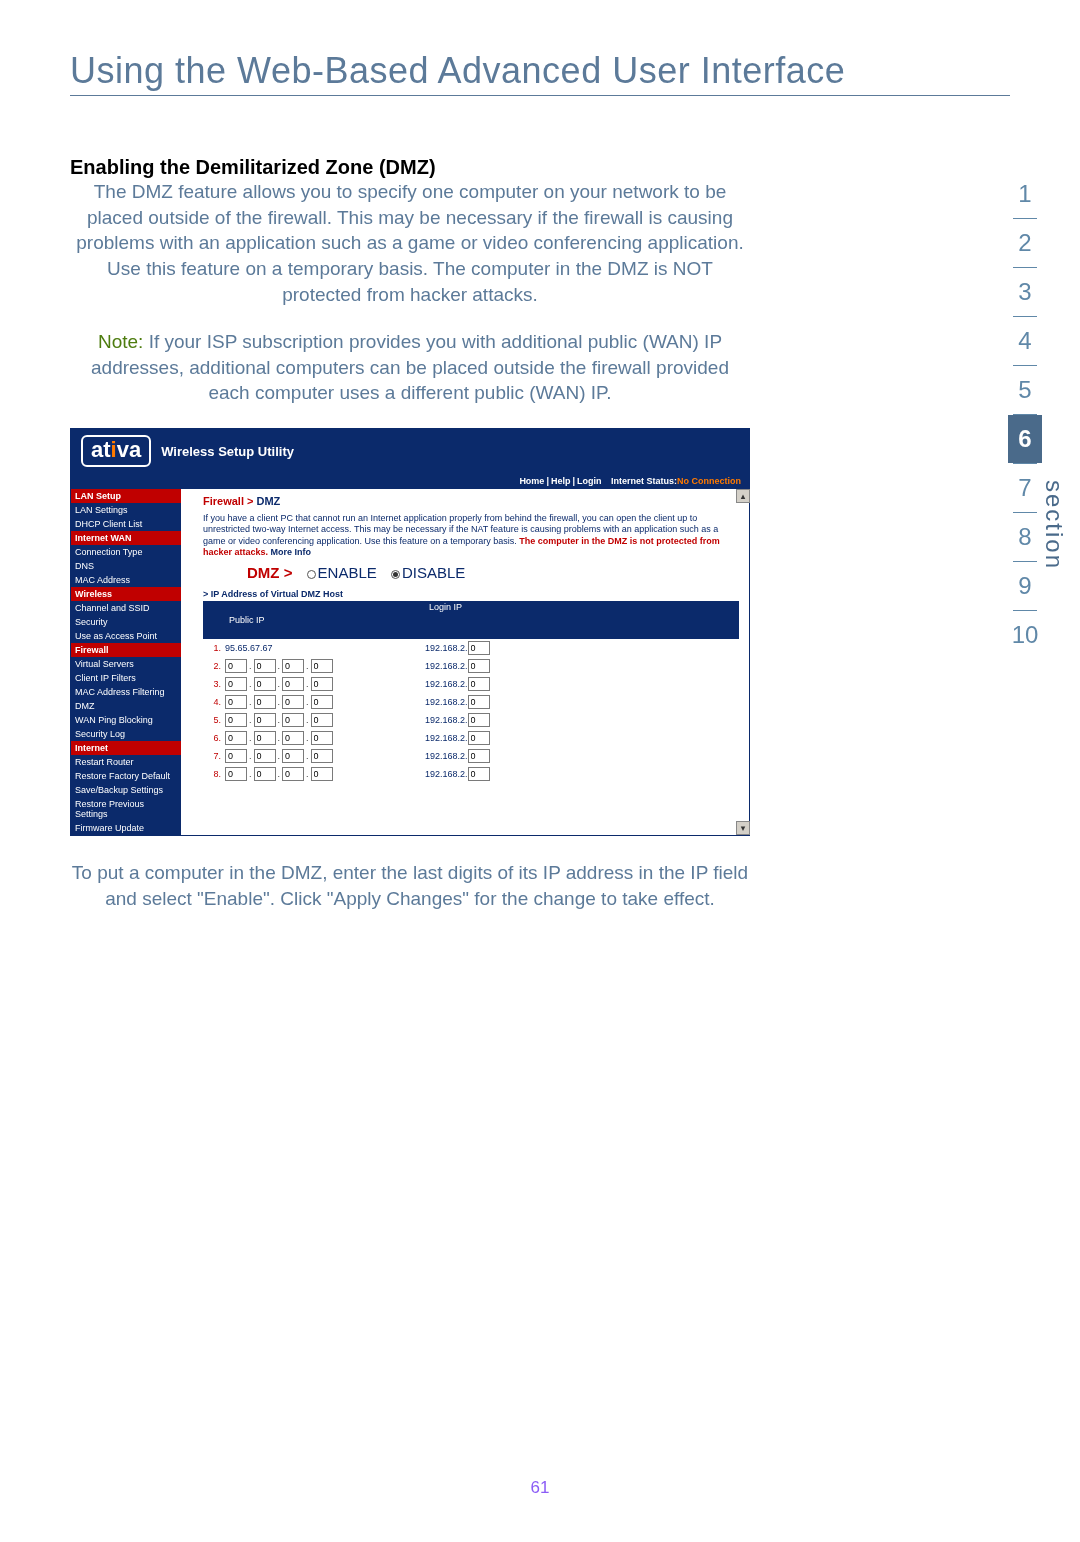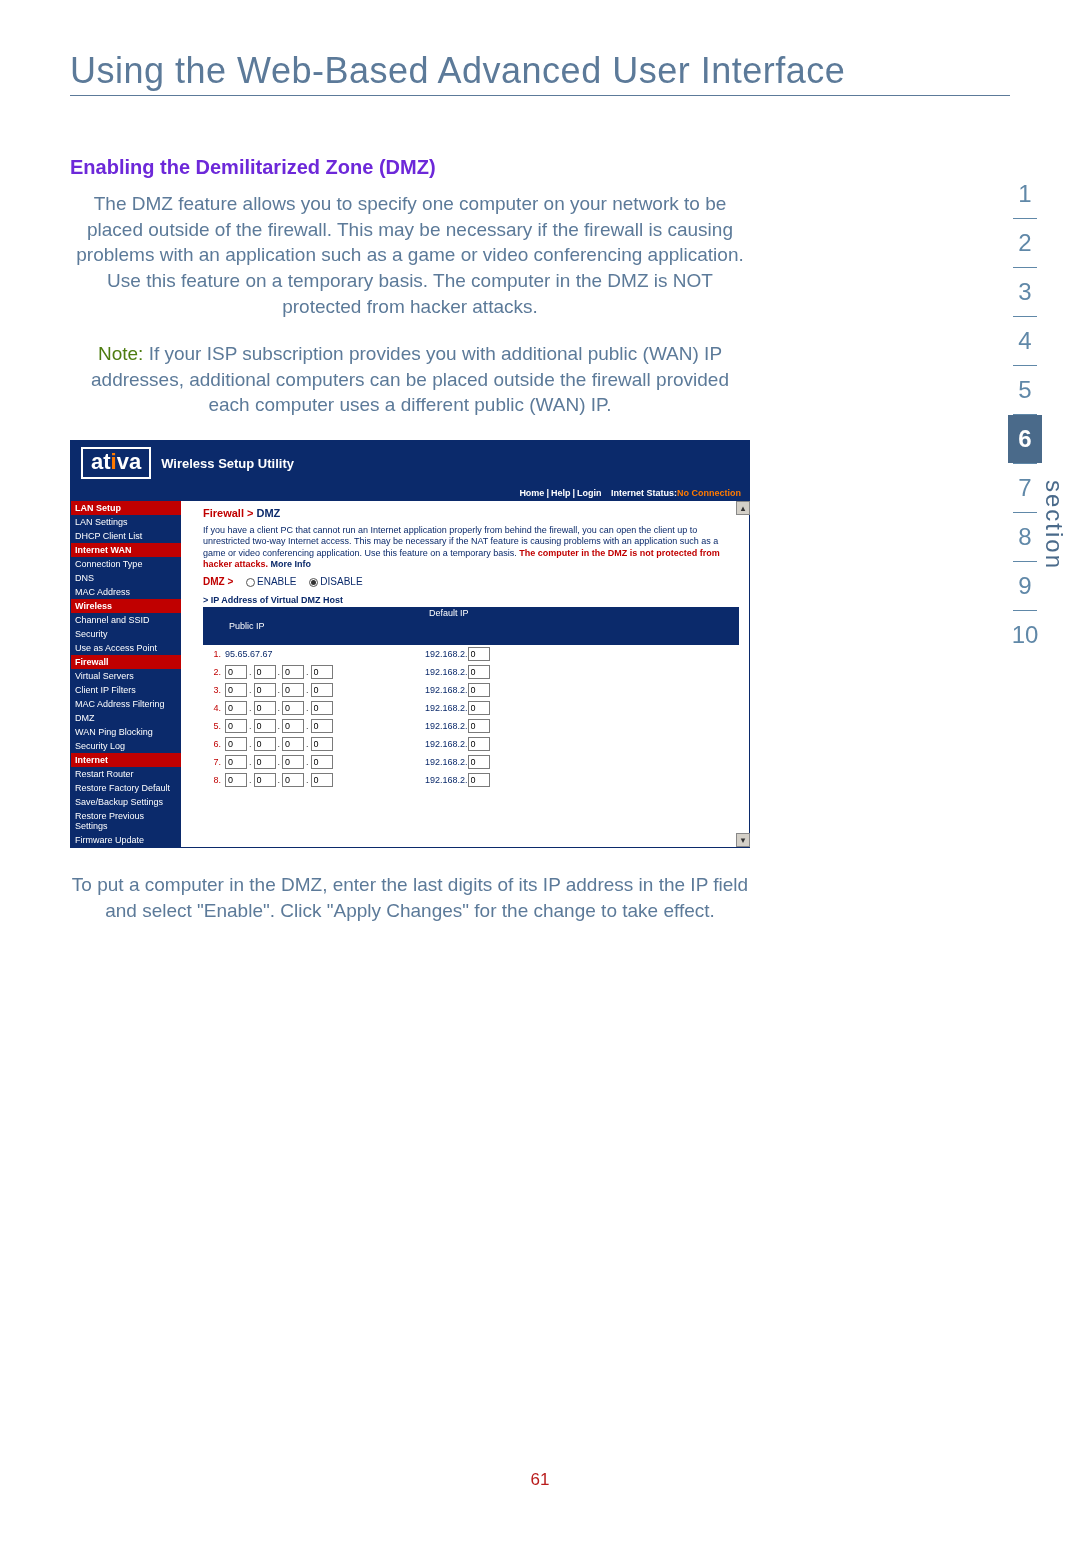--- a/index.html
+++ b/index.html
@@ -16,24 +16,23 @@
   .title {
     color: #5c7a99;
     font-size: 36px;
     font-weight: 300;
     padding-bottom: 3px;
     border-bottom: 1px solid #5c7a99;
     margin-bottom: 60px;
     letter-spacing: 0.5px;
   }
   .subheading {
-    color: #6d28d9;
+    color: #000000;
     font-size: 20px;
     font-weight: bold;
-    margin-bottom: 12px;
   }
   .bodytext {
     color: #5c7a99;
     font-size: 19px;
     line-height: 1.35;
     margin-bottom: 22px;
     max-width: 680px;
     text-align: center;
   }
   .note-label { color: #4d7c0f; font-weight: normal; }
@@ -81,21 +80,21 @@
     padding: 6px 10px;
     display:flex;
     align-items:center;
     gap:10px;
   }
   .logo {
     font-size: 22px;
     font-weight: bold;
     color:#fff;
     border:2px solid #fff;
-    border-radius:0;
+    border-radius:6px;
     padding: 0 8px 2px 8px;
     font-family: Verdana, sans-serif;
   }
   .logo .dot { color:#ff7a00; }
   .shot-subhead {
     background:#0b2a6b;
     color:#fff;
     text-align:right;
     padding:3px 8px;
     font-size:9px;
@@ -127,21 +126,21 @@
     background:#fff;
     color:#0b2a6b;
     padding:6px 10px;
     position:relative;
   }
   .crumb { color:#c00000; font-weight:bold; font-size:11px; margin-bottom:6px;}
   .crumb .cur { color:#0b2a6b; }
   .desc { color:#0b2a6b; font-size:9px; line-height:1.25; margin-bottom:6px; }
   .desc .warn { color:#c00000; font-weight:bold;}
   .desc .more { color:#0b2a6b; font-weight:bold;}
-  .dmzline { color:#c00000; font-weight:bold; font-size:10px; margin-bottom:8px;}
+  .dmzline { color:#c00000; font-weight:bold; font-size:15px; margin-bottom:8px;margin-left:44px;}
   .dmzline .rlabel { color:#0b2a6b; font-weight:normal; margin-left:10px;}
   .radio { display:inline-block; width:9px;height:9px;border:1px solid #555;border-radius:50%;vertical-align:middle;margin-right:2px;}
   .radio.sel::after{content:"";display:block;width:5px;height:5px;background:#333;border-radius:50%;margin:1px;}
   .tblhdr { color:#0b2a6b; font-weight:bold; font-size:9px; margin-bottom:2px;}
   .tblhead {
     display:flex; background:#0b2a6b; color:#fff; font-size:9px;
   }
   .tblhead .c1 { width:22px;}
   .tblhead .c2 { width:200px; padding:14px 4px;}
   .tblhead .c3 { flex:1; padding:1px 4px;}
@@ -151,21 +150,21 @@
   .trow .c3 { flex:1; color:#0b2a6b;}
   .oct {
     width:22px;height:14px;border:1px solid #7a7a7a;background:#fff;font-size:9px;padding:0 2px;
   }
   .dot2{color:#333;}
   .si { width:22px;height:14px;border:1px solid #7a7a7a;background:#fff;font-size:9px;padding:0 2px;display:inline-block; }
   .scroll-up,.scroll-dn{
     position:absolute; right:-1px; width:14px;height:14px;background:#d4d0c8;border:1px solid #888;color:#333;font-size:9px;text-align:center;line-height:12px;
   }
   .scroll-up{top:0;} .scroll-dn{bottom:0;}
-  .pagenum { text-align:center; color:#b91c1c; font-size:17px; position:absolute; bottom:52px; left:0; right:0;}
+  .pagenum { text-align:center; color:#8b5cf6; font-size:17px; position:absolute; bottom:44px; left:0; right:0;}
 </style>
 </head>
 <body>
 
 <div class="page">
   <div class="title">Using the Web-Based Advanced User Interface</div>
   <div class="subheading">Enabling the Demilitarized Zone (DMZ)</div>
   <div class="bodytext">The DMZ feature allows you to specify one computer on your network to be placed outside of the firewall. This may be necessary if the firewall is causing problems with an application such as a game or video conferencing application. Use this feature on a temporary basis. The computer in the DMZ is NOT protected from hacker attacks.</div>
   <div class="bodytext">
     <span class="note-label">Note:</span><span> If your ISP subscription provides you with additional public (WAN) IP addresses, additional computers can be placed outside the firewall provided each computer uses a different public (WAN) IP.</span>
@@ -217,21 +216,21 @@
         </div>
         <div class="dmzline">
           <span>DMZ &gt;</span>
           <span class="rlabel"><span class="radio"></span><span>ENABLE</span></span>
           <span class="rlabel"><span class="radio sel"></span><span>DISABLE</span></span>
         </div>
         <div class="tblhdr">&gt; IP Address of Virtual DMZ Host</div>
         <div class="tblhead">
           <div class="c1"></div>
           <div class="c2">Public IP</div>
-          <div class="c3">Default IP</div>
+          <div class="c3">Login IP</div>
         </div>
         <div id="rows">
             <div class="trow">
               <div class="c1">1.</div>
               <div class="c2">95.65.67.67</div>
               <div class="c3"><span>192.168.2.</span><input class="si" value="0" style=""></div>
             </div>
             <div class="trow">
               <div class="c1">2.</div>
               <div class="c2">

